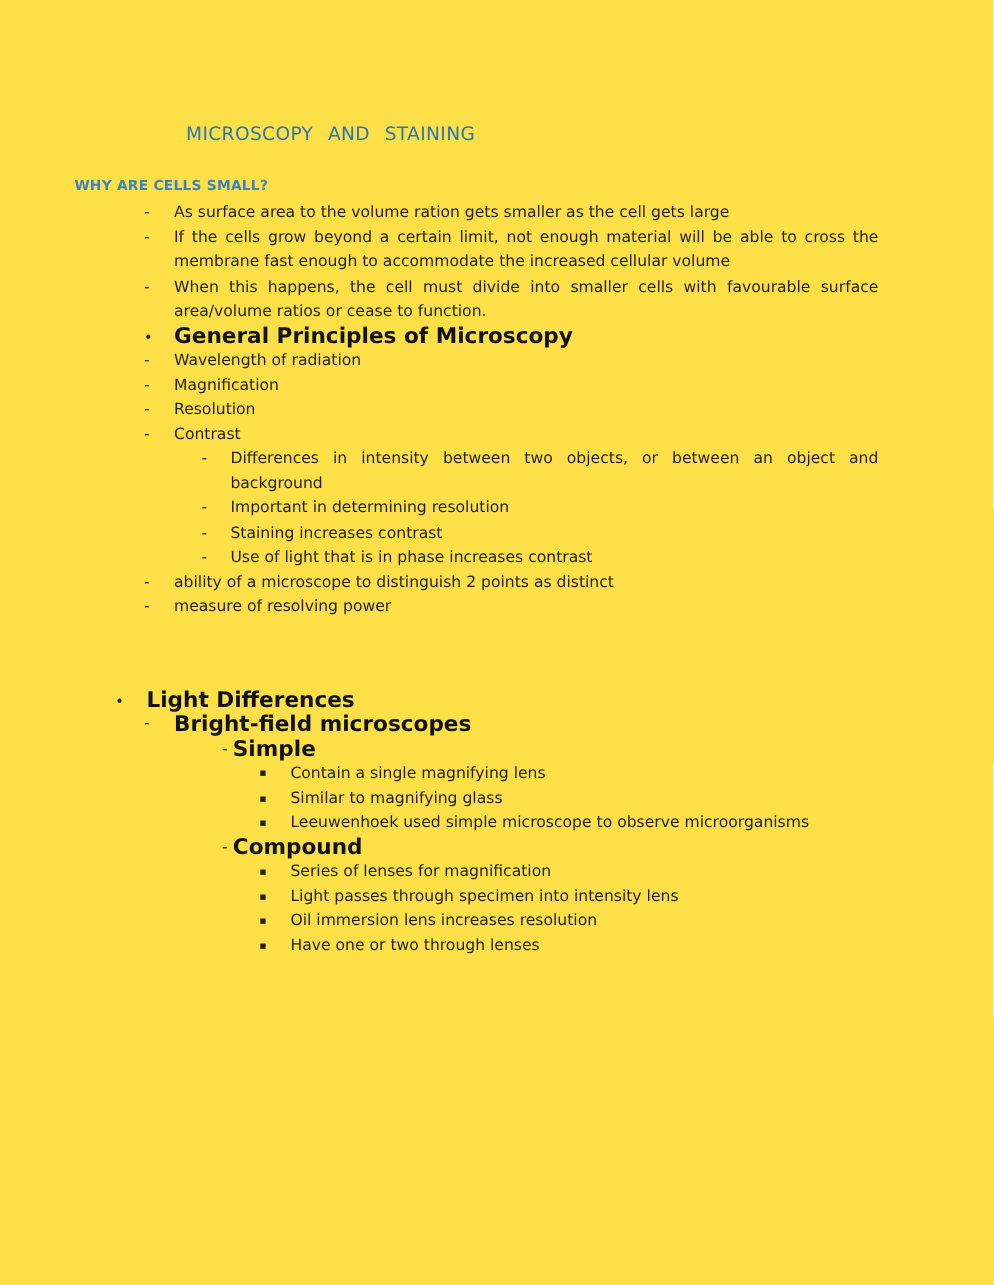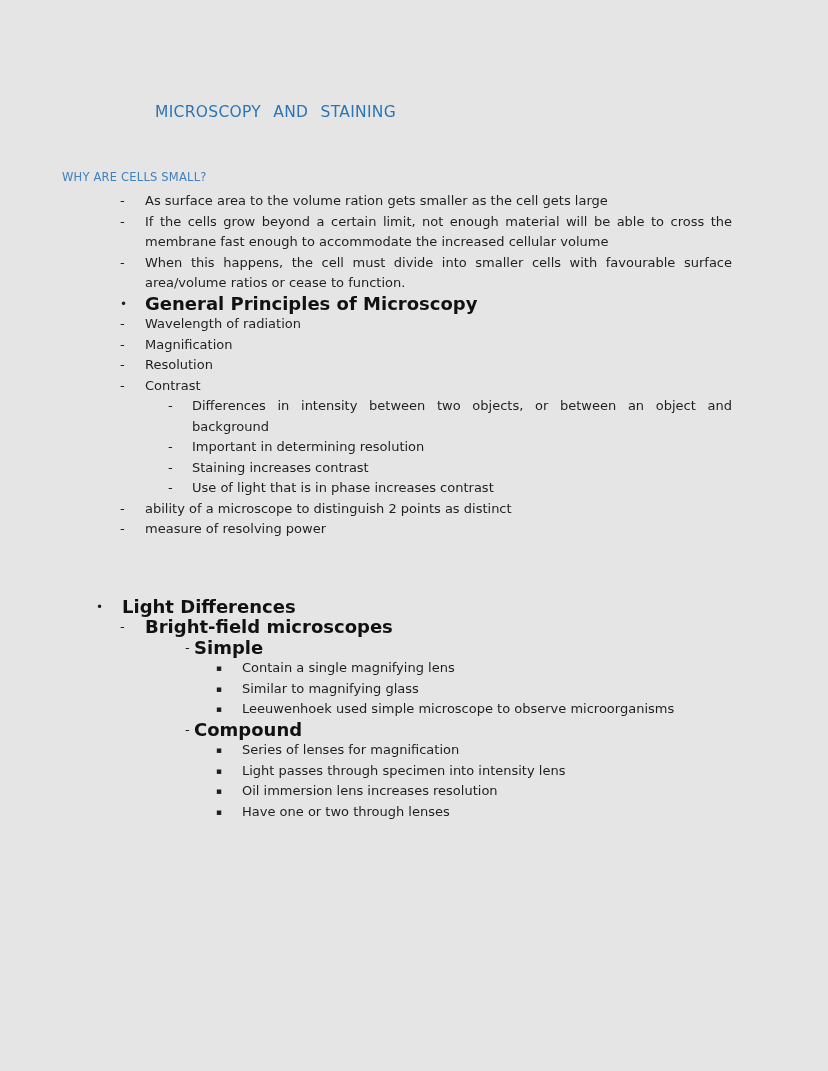--- a/index.html
+++ b/index.html
@@ -2,40 +2,40 @@
 <html><head>
 <meta charset="utf-8">
 <style>
   * { margin: 0; padding: 0; box-sizing: border-box; }
   html, body { background: #ffffff; }
   .page {
     position: relative;
     width: 828px;
     height: 1071px;
     margin: 0 auto;
-    background: #e5e5e5;
+    background: #fde047;
     font-family: "DejaVu Sans", sans-serif;
     font-size: 13px;
     color: #1f1f1f;
     padding: 103px 96px 30px 62px;
     overflow: hidden;
   }
   .doc-title {
     margin-left: 93px;
     color: #2e74b5;
     font-size: 15.5px;
     font-weight: 400;
     letter-spacing: 0.3px;
     word-spacing: 7px;
   }
   .h-blue {
-    margin-top: 49px;
+    margin-top: 26px;
     color: #4081be;
     font-size: 11.5px;
-    font-weight: 400;
+    font-weight: 700;
     letter-spacing: 0.2px;
   }
   .h-black {
     margin-left: 34px;
     font-weight: bold;
     font-size: 13.5px;
     color: #111;
   }
   .mt-first { margin-top: 7px; }
   .mt-section { margin-top: 36px; }

